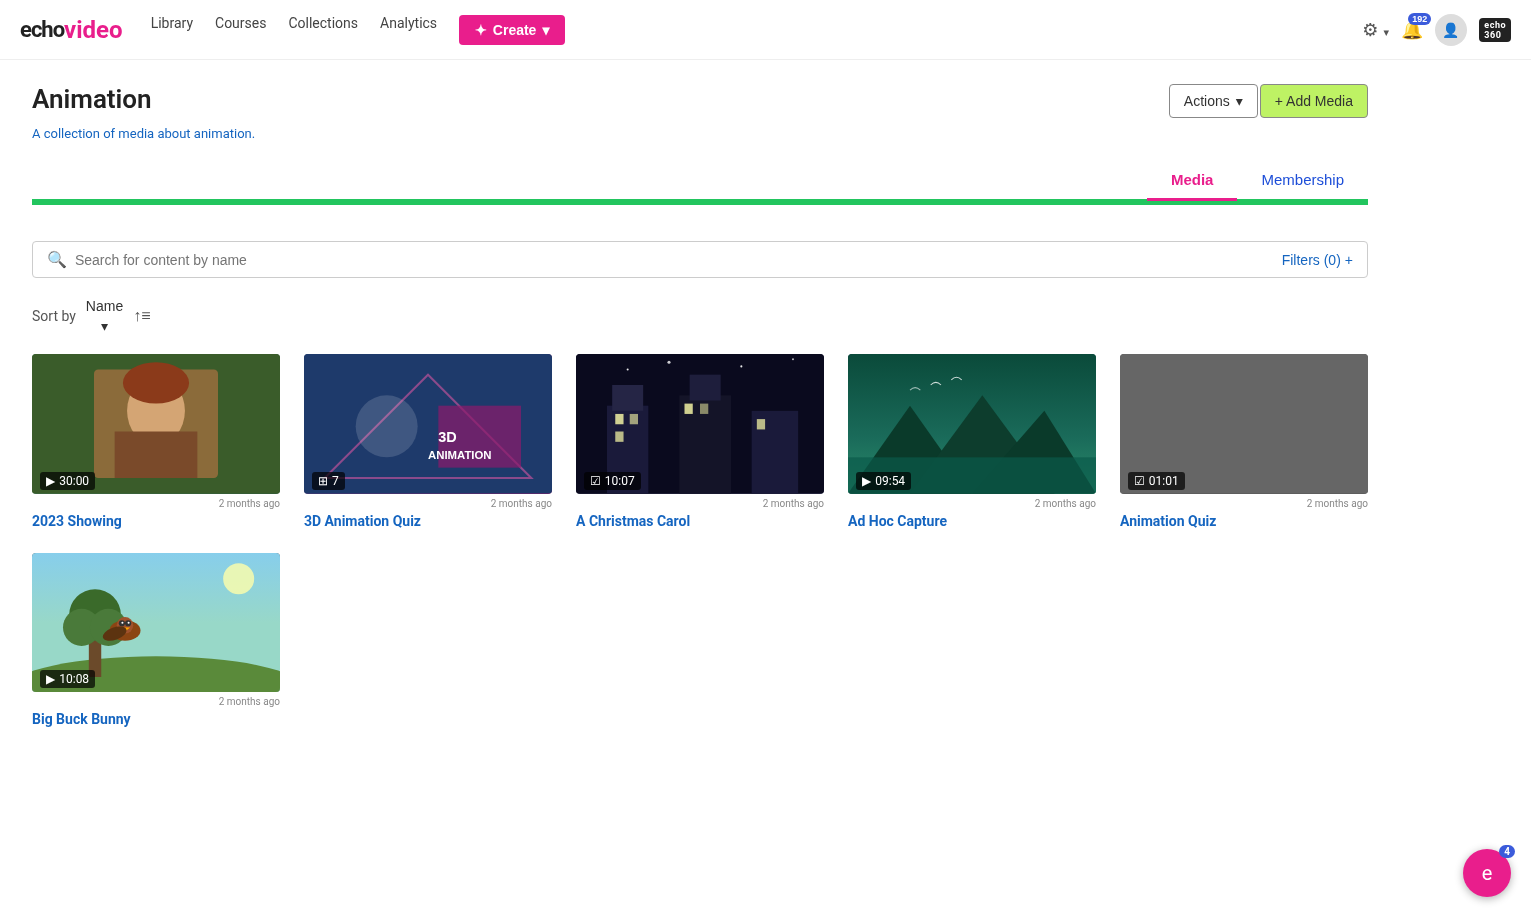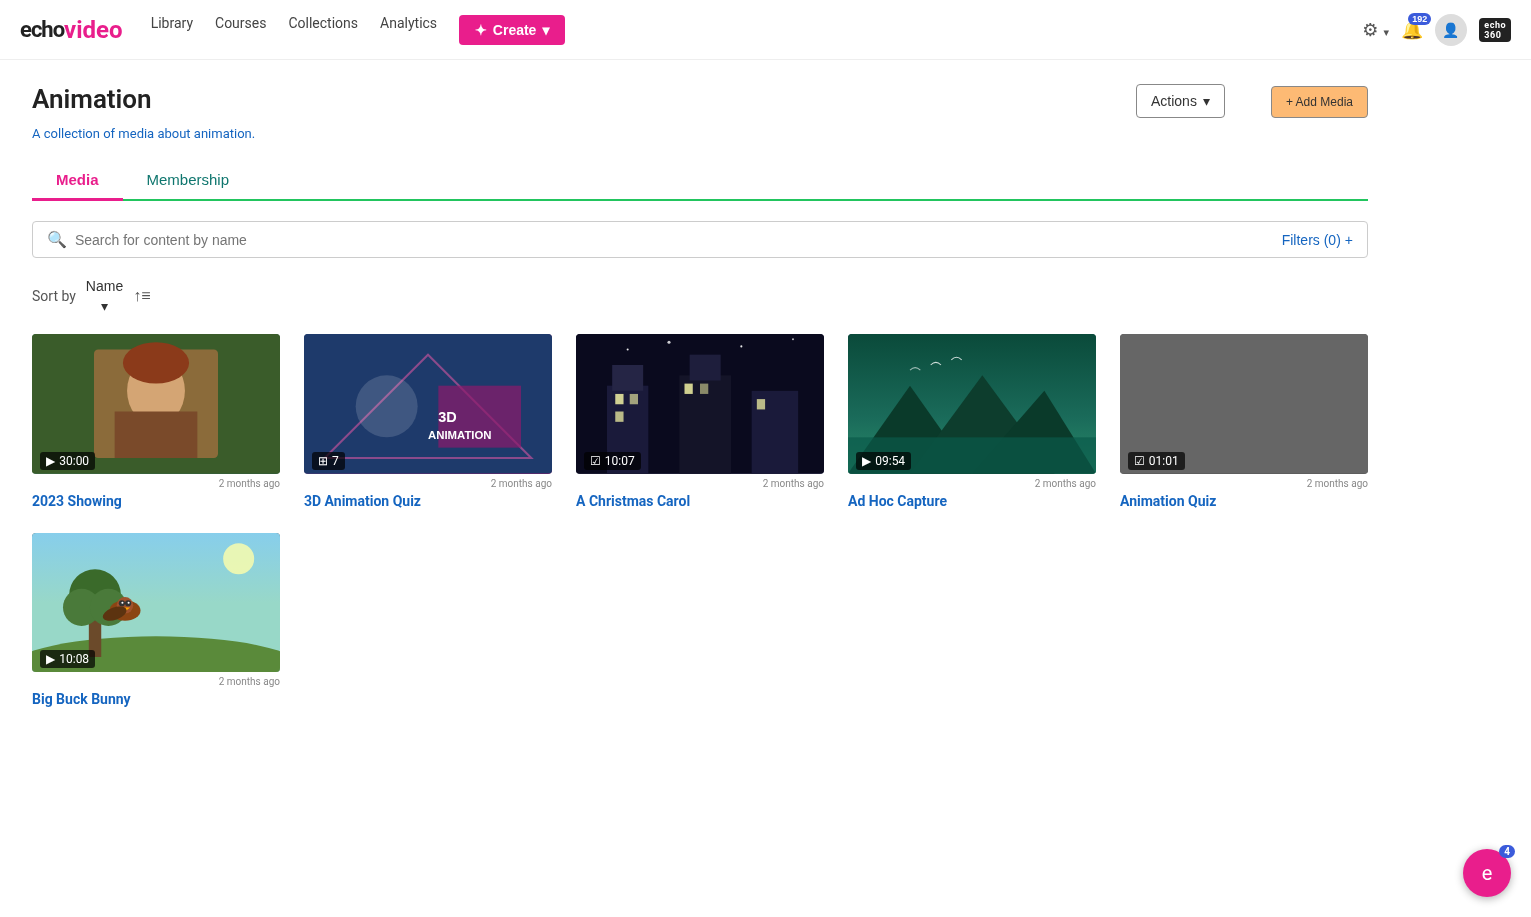--- a/index.html
+++ b/index.html
@@ -42,33 +42,33 @@
     
     .page-header { display: flex; align-items: flex-start; justify-content: space-between; margin-bottom: 8px; }
     .page-title { font-size: 26px; font-weight: 600; color: #222; }
     .page-actions { display: flex; align-items: flex-end; gap: 2px; }
     .actions-btn {
       border: 1.5px solid #888; background: #fff; border-radius: 4px;
       padding: 8px 14px; font-size: 14px; cursor: pointer;
       display: flex; align-items: center; gap: 6px; color: #333;
     }
     .add-media-btn {
-      border: 1.5px solid #888; background: #fdba74; border-radius: 4px;
-      padding: 8px 14px; font-size: 12px; cursor: pointer;
-      display: flex; align-items: center; gap: 6px; color: #333; margin-left: 44px;
+      border: 1.5px solid #888; background: #bef264; border-radius: 4px;
+      padding: 8px 14px; font-size: 14px; cursor: pointer;
+      display: flex; align-items: center; gap: 6px; color: #333;
     }
     .subtitle { font-size: 13px; color: #666; margin-bottom: 20px; }
     .subtitle a { color: #1565c0; text-decoration: none; }
 
     
-    .tabs { display: flex; border-bottom: 2px solid #22c55e; margin-bottom: 20px; }
+    .tabs { display: flex; border-bottom: 6px solid #22c55e; margin-bottom: 36px; justify-content: flex-end; }
     .tab {
       padding: 10px 24px; font-size: 15px; cursor: pointer;
       border-bottom: 3px solid transparent; margin-bottom: -2px;
-      color: #0f766e; text-decoration: none; background: none; border-top: none;
+      color: #1d4ed8; text-decoration: none; background: none; border-top: none;
       border-left: none; border-right: none;
     }
     .tab.active { color: #e91e8c; border-bottom-color: #e91e8c; font-weight: 600; }
 
     
     .search-bar {
       display: flex; align-items: center; border: 1.5px solid #ccc;
       border-radius: 4px; padding: 8px 14px; margin-bottom: 20px; gap: 8px;
     }
     .search-input { border: none; outline: none; font-size: 14px; flex: 1; color: #1d4ed8; background: transparent; }

